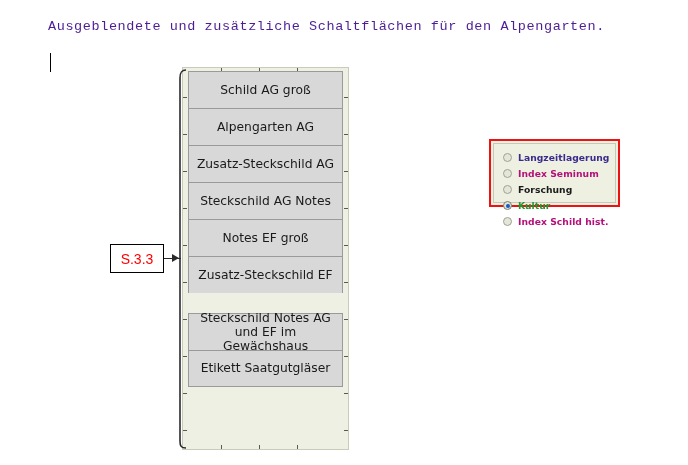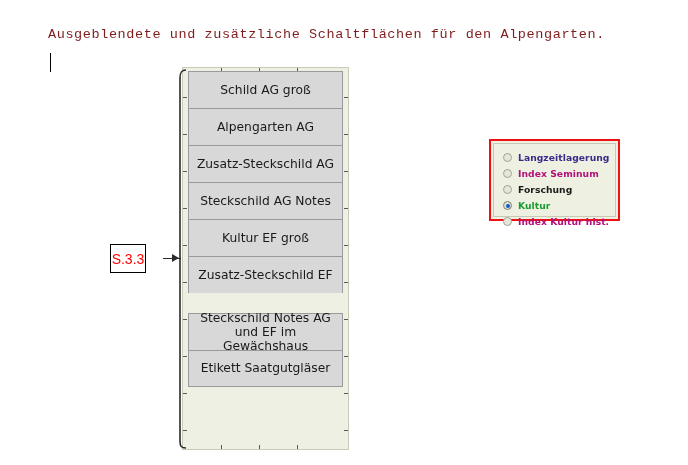--- a/index.html
+++ b/index.html
@@ -13,26 +13,26 @@
     position: relative;
     overflow: hidden;
     font-family: "Liberation Sans", sans-serif;
     color: #000000;
   }
 
   
   #doc-heading {
     position: absolute;
     left: 48px;
-    top: 27px;
+    top: 19px;
     font-family: "Liberation Mono", "DejaVu Sans Mono", monospace;
     font-size: 13.5px;
     letter-spacing: 0.6px;
     white-space: nowrap;
-    color: #7f1d1d;
+    color: #4c1d95;
   }
 
   
   #text-caret {
     position: absolute;
     left: 50px;
     top: 53px;
     width: 1px;
     height: 19px;
     background: #000000;
@@ -108,42 +108,42 @@
     height: 0;
     border-top: 4px solid transparent;
     border-bottom: 4px solid transparent;
     border-left: 7px solid #2b2b2b;
   }
 
   #annot-box {
     position: absolute;
     left: 110px;
     top: 244px;
-    width: 36px;
+    width: 54px;
     height: 29px;
     border: 1px solid #000000;
     background: #ffffff;
     box-sizing: border-box;
     display: flex;
     align-items: center;
     justify-content: center;
   }
   #annot-box .annot-label {
     color: #ff0000;
     font-family: "Liberation Sans", sans-serif;
     font-size: 14px;
   }
 
   
   #radio-group {
     position: absolute;
     left: 489px;
     top: 139px;
     width: 131px;
-    height: 82px;
+    height: 68px;
     border: 2px solid #ee1111;
     box-sizing: border-box;
     background: #eef0e1;
     padding: 2px;
   }
   #radio-group-inner {
     width: 100%;
     height: 100%;
     box-sizing: border-box;
     border: 1px solid #c7c9b6;
@@ -232,21 +232,21 @@
   <div class="form-button">
       <span>Alpengarten AG</span>
     </div>
   <div class="form-button">
       <span>Zusatz-Steckschild AG</span>
     </div>
   <div class="form-button">
       <span>Steckschild AG Notes</span>
     </div>
   <div class="form-button">
-      <span>Kultur EF groß</span>
+      <span>Notes EF groß</span>
     </div>
   <div class="form-button">
       <span>Zusatz-Steckschild EF</span>
     </div>
   <div class="form-button two-line">
       <span>Steckschild Notes AG und EF im Gewächshaus</span>
     </div>
   <div class="form-button">
       <span>Etikett Saatgutgläser</span>
     </div>
@@ -278,16 +278,16 @@
     <div class="radio-row">
       <span class="radio-dot"></span>
       <span class="radio-label" style="color:#1a1a1a">Forschung</span>
     </div>
     <div class="radio-row selected">
       <span class="radio-dot"></span>
       <span class="radio-label" style="color:#1f9a33">Kultur</span>
     </div>
     <div class="radio-row">
       <span class="radio-dot"></span>
-      <span class="radio-label" style="color:#b3117a">Index Kultur hist.</span>
+      <span class="radio-label" style="color:#b3117a">Index Schild hist.</span>
     </div>
   </div>
 </div>
 
 </body></html>

